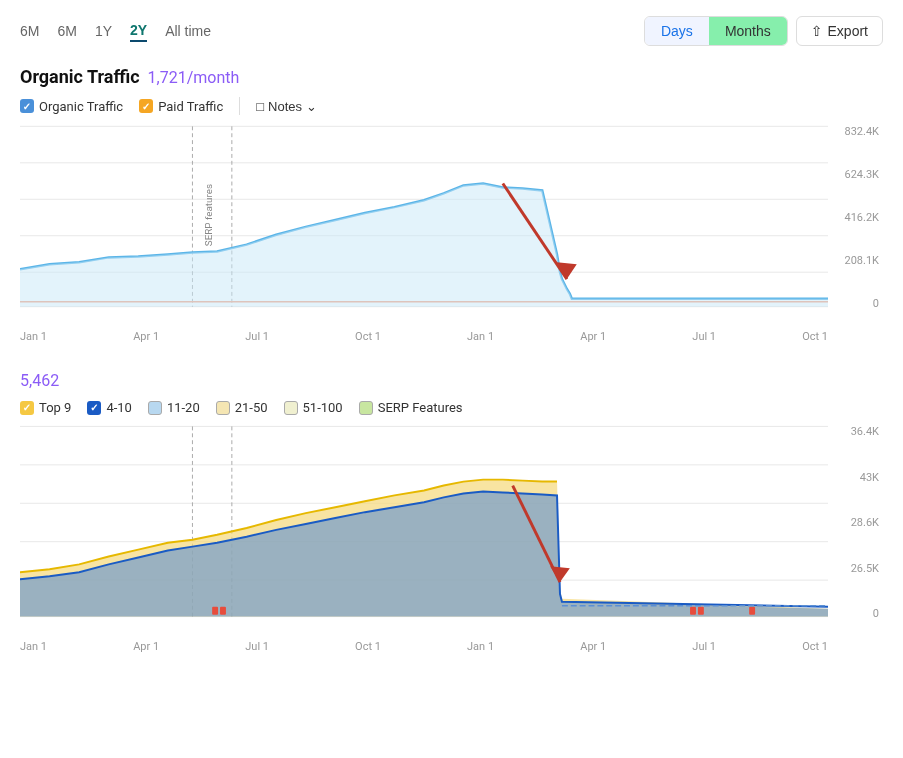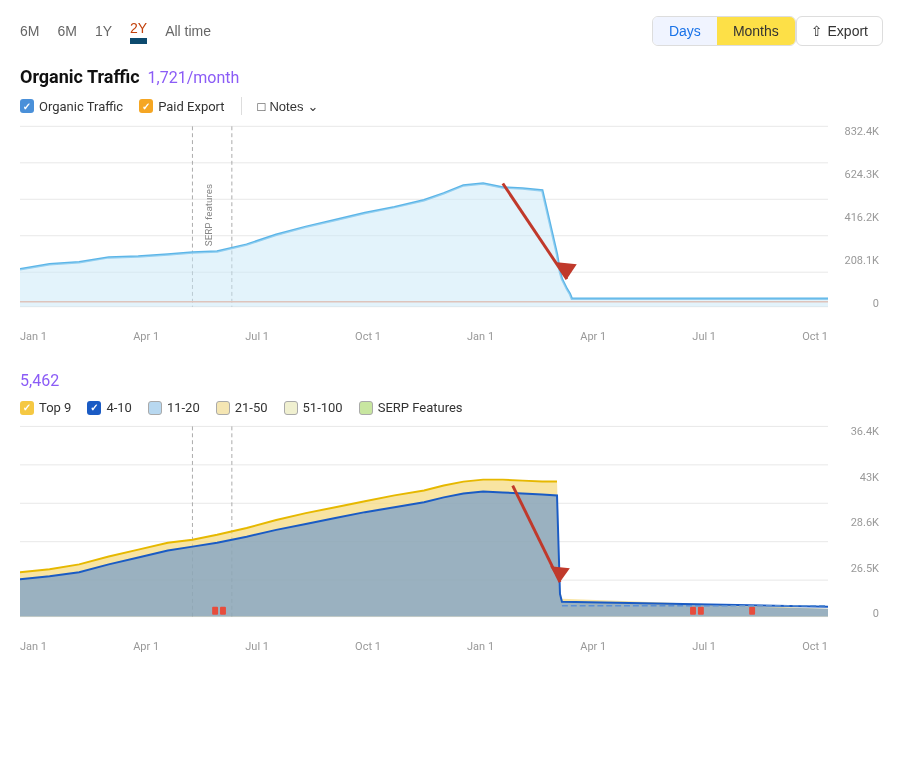--- a/index.html
+++ b/index.html
@@ -26,39 +26,40 @@
     }
     .time-btn {
       font-size: 14px;
       color: #666;
       cursor: pointer;
       background: none;
       border: none;
       padding: 2px 0;
     }
     .time-btn.active {
-      color: #c2410c;
-      font-weight: 400;
-      border-bottom: 6px solid #0c4a6e;
+      color: #0f766e;
+      font-weight: 700;
+      border-bottom: 2px solid #0c4a6e;
     }
     .view-controls {
       display: flex;
       align-items: center;
+      gap: 8px;
     }
     .view-toggle {
       display: flex;
       border: 1px solid #ddd;
       border-radius: 6px;
       overflow: hidden;
     }
     .view-toggle-btn {
       padding: 6px 16px;
       font-size: 14px;
       cursor: pointer;
-      background: #fde047;
+      background: #86efac;
       border: none;
       color: #333;
     }
     .view-toggle-btn.active {
       background: #f0f4ff;
       color: #1a73e8;
       font-weight: 500;
     }
     .export-btn {
       display: flex;
@@ -205,21 +206,21 @@
   <div class="legend-item">
     <div class="legend-checkbox blue">
       <span class="check-mark">✓</span>
     </div>
     <span>Organic Traffic</span>
   </div>
   <div class="legend-item">
     <div class="legend-checkbox orange">
       <span class="check-mark">✓</span>
     </div>
-    <span>Paid Export</span>
+    <span>Paid Traffic</span>
   </div>
   <div class="legend-divider"></div>
   <button class="notes-btn">
     <span>□</span>
     <span>Notes</span>
     <span>⌄</span>
   </button>
 </div>
 
 <div class="chart-area">

